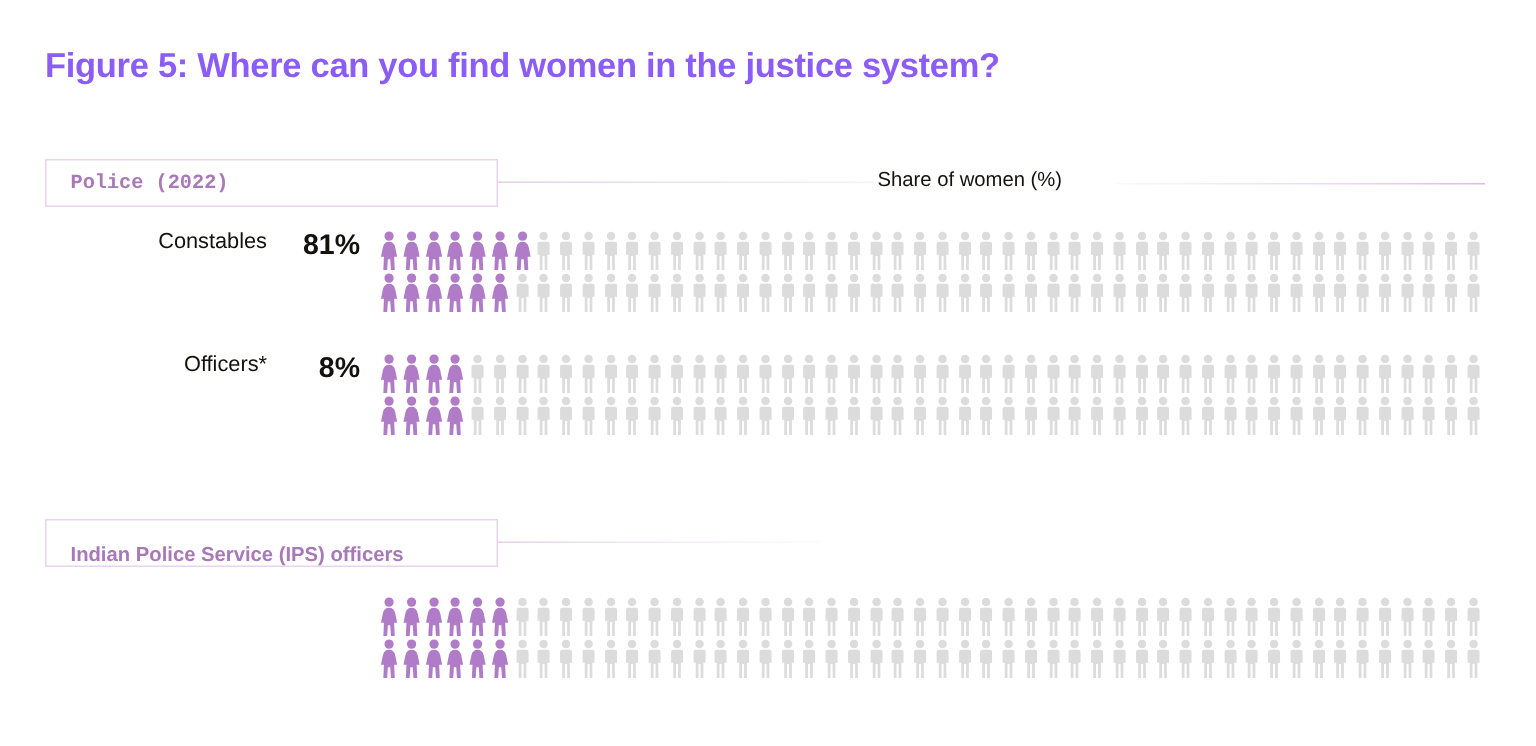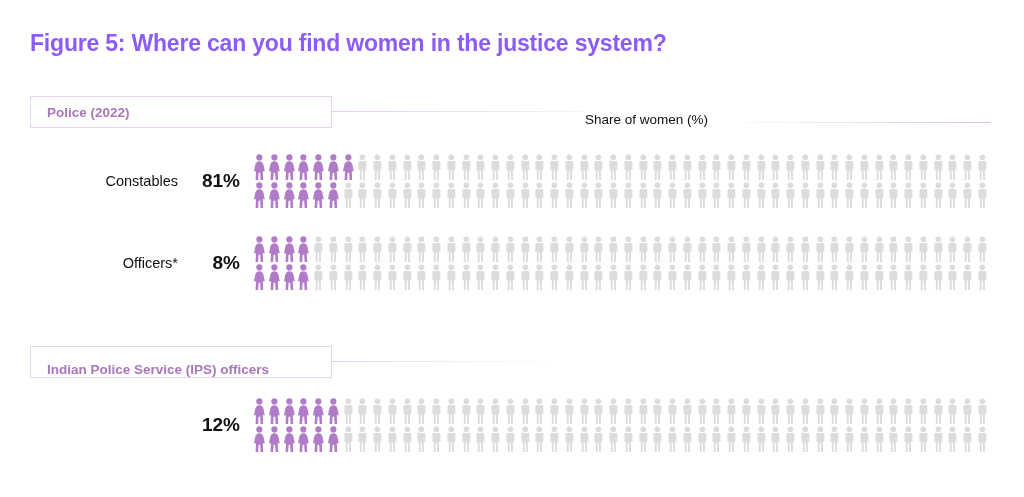--- a/index.html
+++ b/index.html
@@ -78,21 +78,21 @@
   .pictogram-row {
     position: absolute;
     height: 56px;
   }
   .row-label {
     position: absolute;
     right: 100%;
     top: 0;
     height: 56px;
     display: flex;
-    align-items: center;
+    align-items: flex-start;
     justify-content: flex-end;
     white-space: nowrap;
     padding-right: 0;
   }
   .row-name {
     font-size: 14.5px;
     color: #14110f;
     margin-right: 14px;
   }
   .row-value {
@@ -123,21 +123,21 @@
     height: 28px;
     display: block;
     flex: 0 0 auto;
   }
 </style>
 </head>
 <body>
 
 <div id="figure-title">Figure 5: Where can you find women in the justice system?</div>
 
-<div class="section-head" id="section-head-0" style="left:30px; top:96px; width:960px;">
+<div class="section-head" id="section-head-0" style="left:30px; top:106px; width:960px;font-family:Liberation Mono, monospace;">
   <div class="section-box" style="width:302px;">
     <span class="section-box-label">Police (2022)</span>
   </div>
   <div class="section-rule" style="left:302px; width:250px;"></div>
 </div>
 
 <div id="share-of-women-header" style="left:585px; top:112px;">Share of women (%)</div>
 <div id="share-of-women-rule-right" style="left:745px; top:122px; width:245px;"></div>
 
 <div class="pictogram-row" id="row-constables" style="left:252px; top:153px; width:738px;">
@@ -967,24 +967,20 @@
 </div>
 
 <div class="section-head" id="section-head-1" style="left:30px; top:346px; width:960px;">
   <div class="section-box" style="width:302px;align-items:flex-end;">
     <span class="section-box-label">Indian Police Service (IPS) officers</span>
   </div>
   <div class="section-rule fade-mid" style="left:302px; width:215px;"></div>
 </div>
 
 <div class="pictogram-row" id="row-ips" style="left:252px; top:397px; width:738px;">
-  <div class="row-label">
-    <span class="row-name"></span>
-    <span class="row-value">12%</span>
-  </div>
   <div class="icon-grid">
       <div class="icon-band">
         <svg class="person" viewBox="0 0 14 28" xmlns="http://www.w3.org/2000/svg">
           <circle cx="7" cy="4.4" r="3.1" fill="#b07cc7"></circle>
           <path d="M7 8.2c-2.3 0-3.5 1.3-4.1 3.6L1.6 18.2h2.0L3.2 27h2.55l.45-7.2h1.6L8.25 27h2.55L10.4 18.2h2.0l-1.3-6.4C10.5 9.5 9.3 8.2 7 8.2z" fill="#b07cc7"></path>
         </svg>
         <svg class="person" viewBox="0 0 14 28" xmlns="http://www.w3.org/2000/svg">
           <circle cx="7" cy="4.4" r="3.1" fill="#b07cc7"></circle>
           <path d="M7 8.2c-2.3 0-3.5 1.3-4.1 3.6L1.6 18.2h2.0L3.2 27h2.55l.45-7.2h1.6L8.25 27h2.55L10.4 18.2h2.0l-1.3-6.4C10.5 9.5 9.3 8.2 7 8.2z" fill="#b07cc7"></path>
         </svg>

